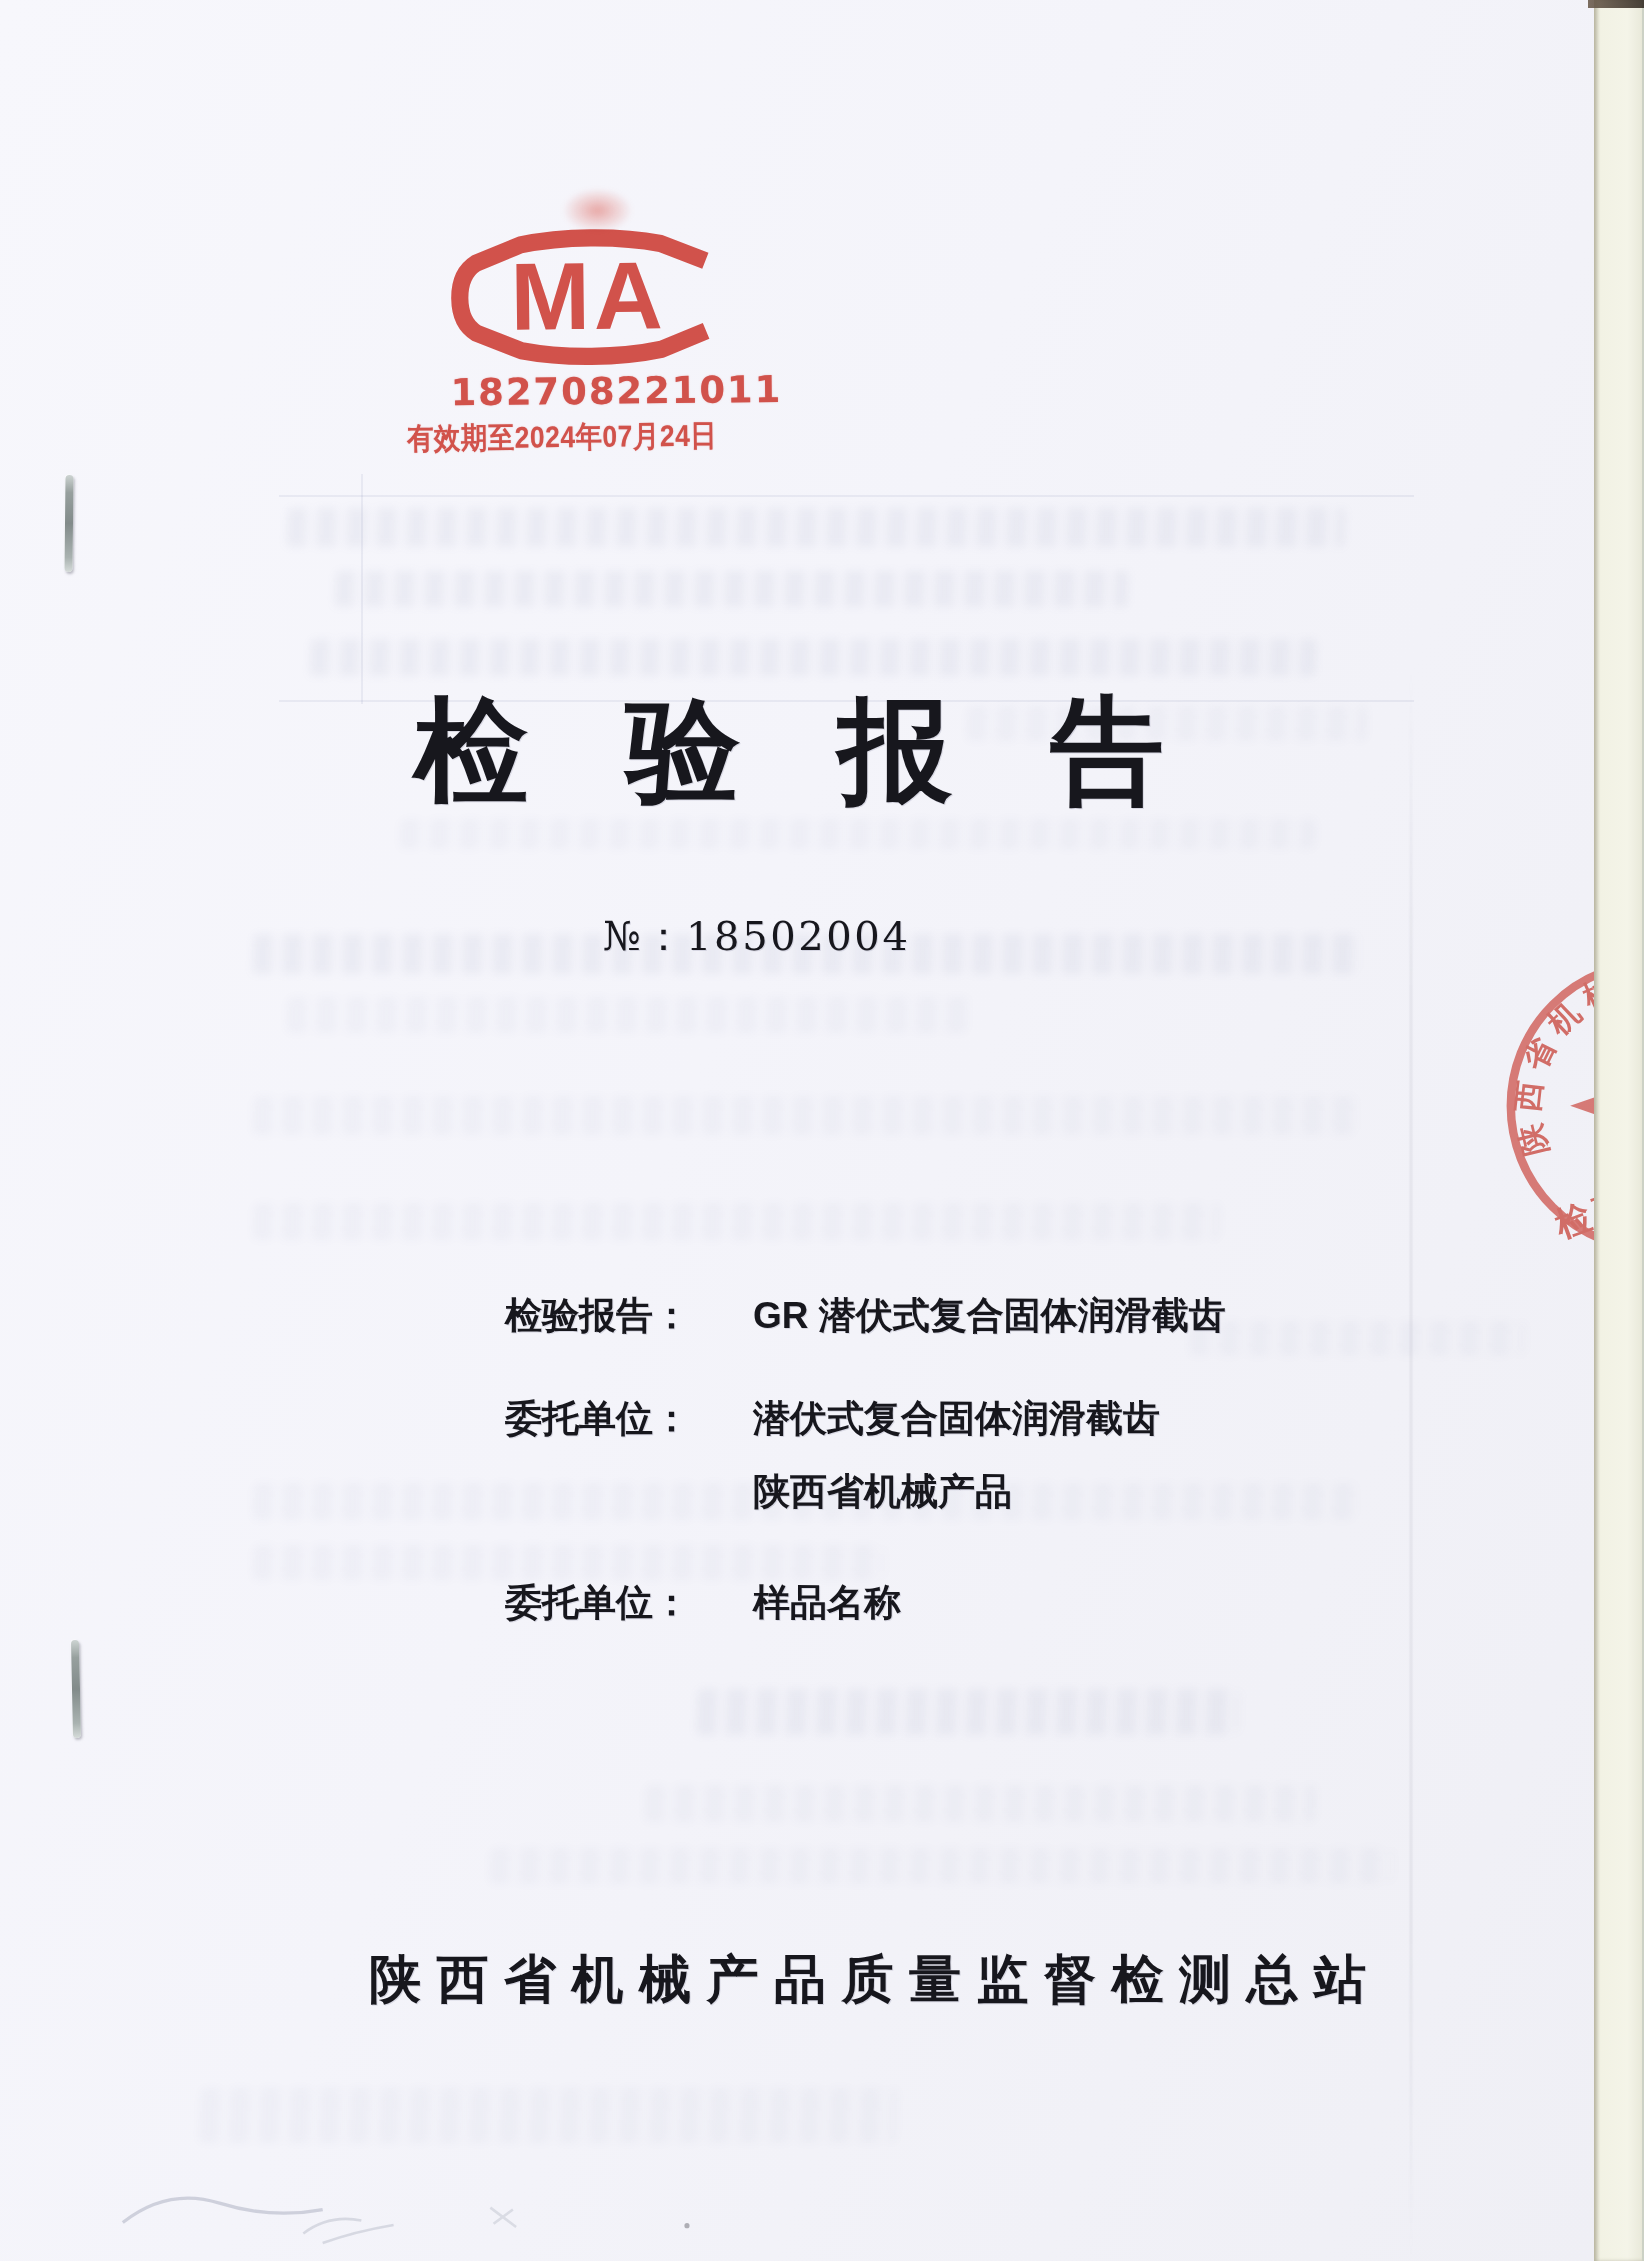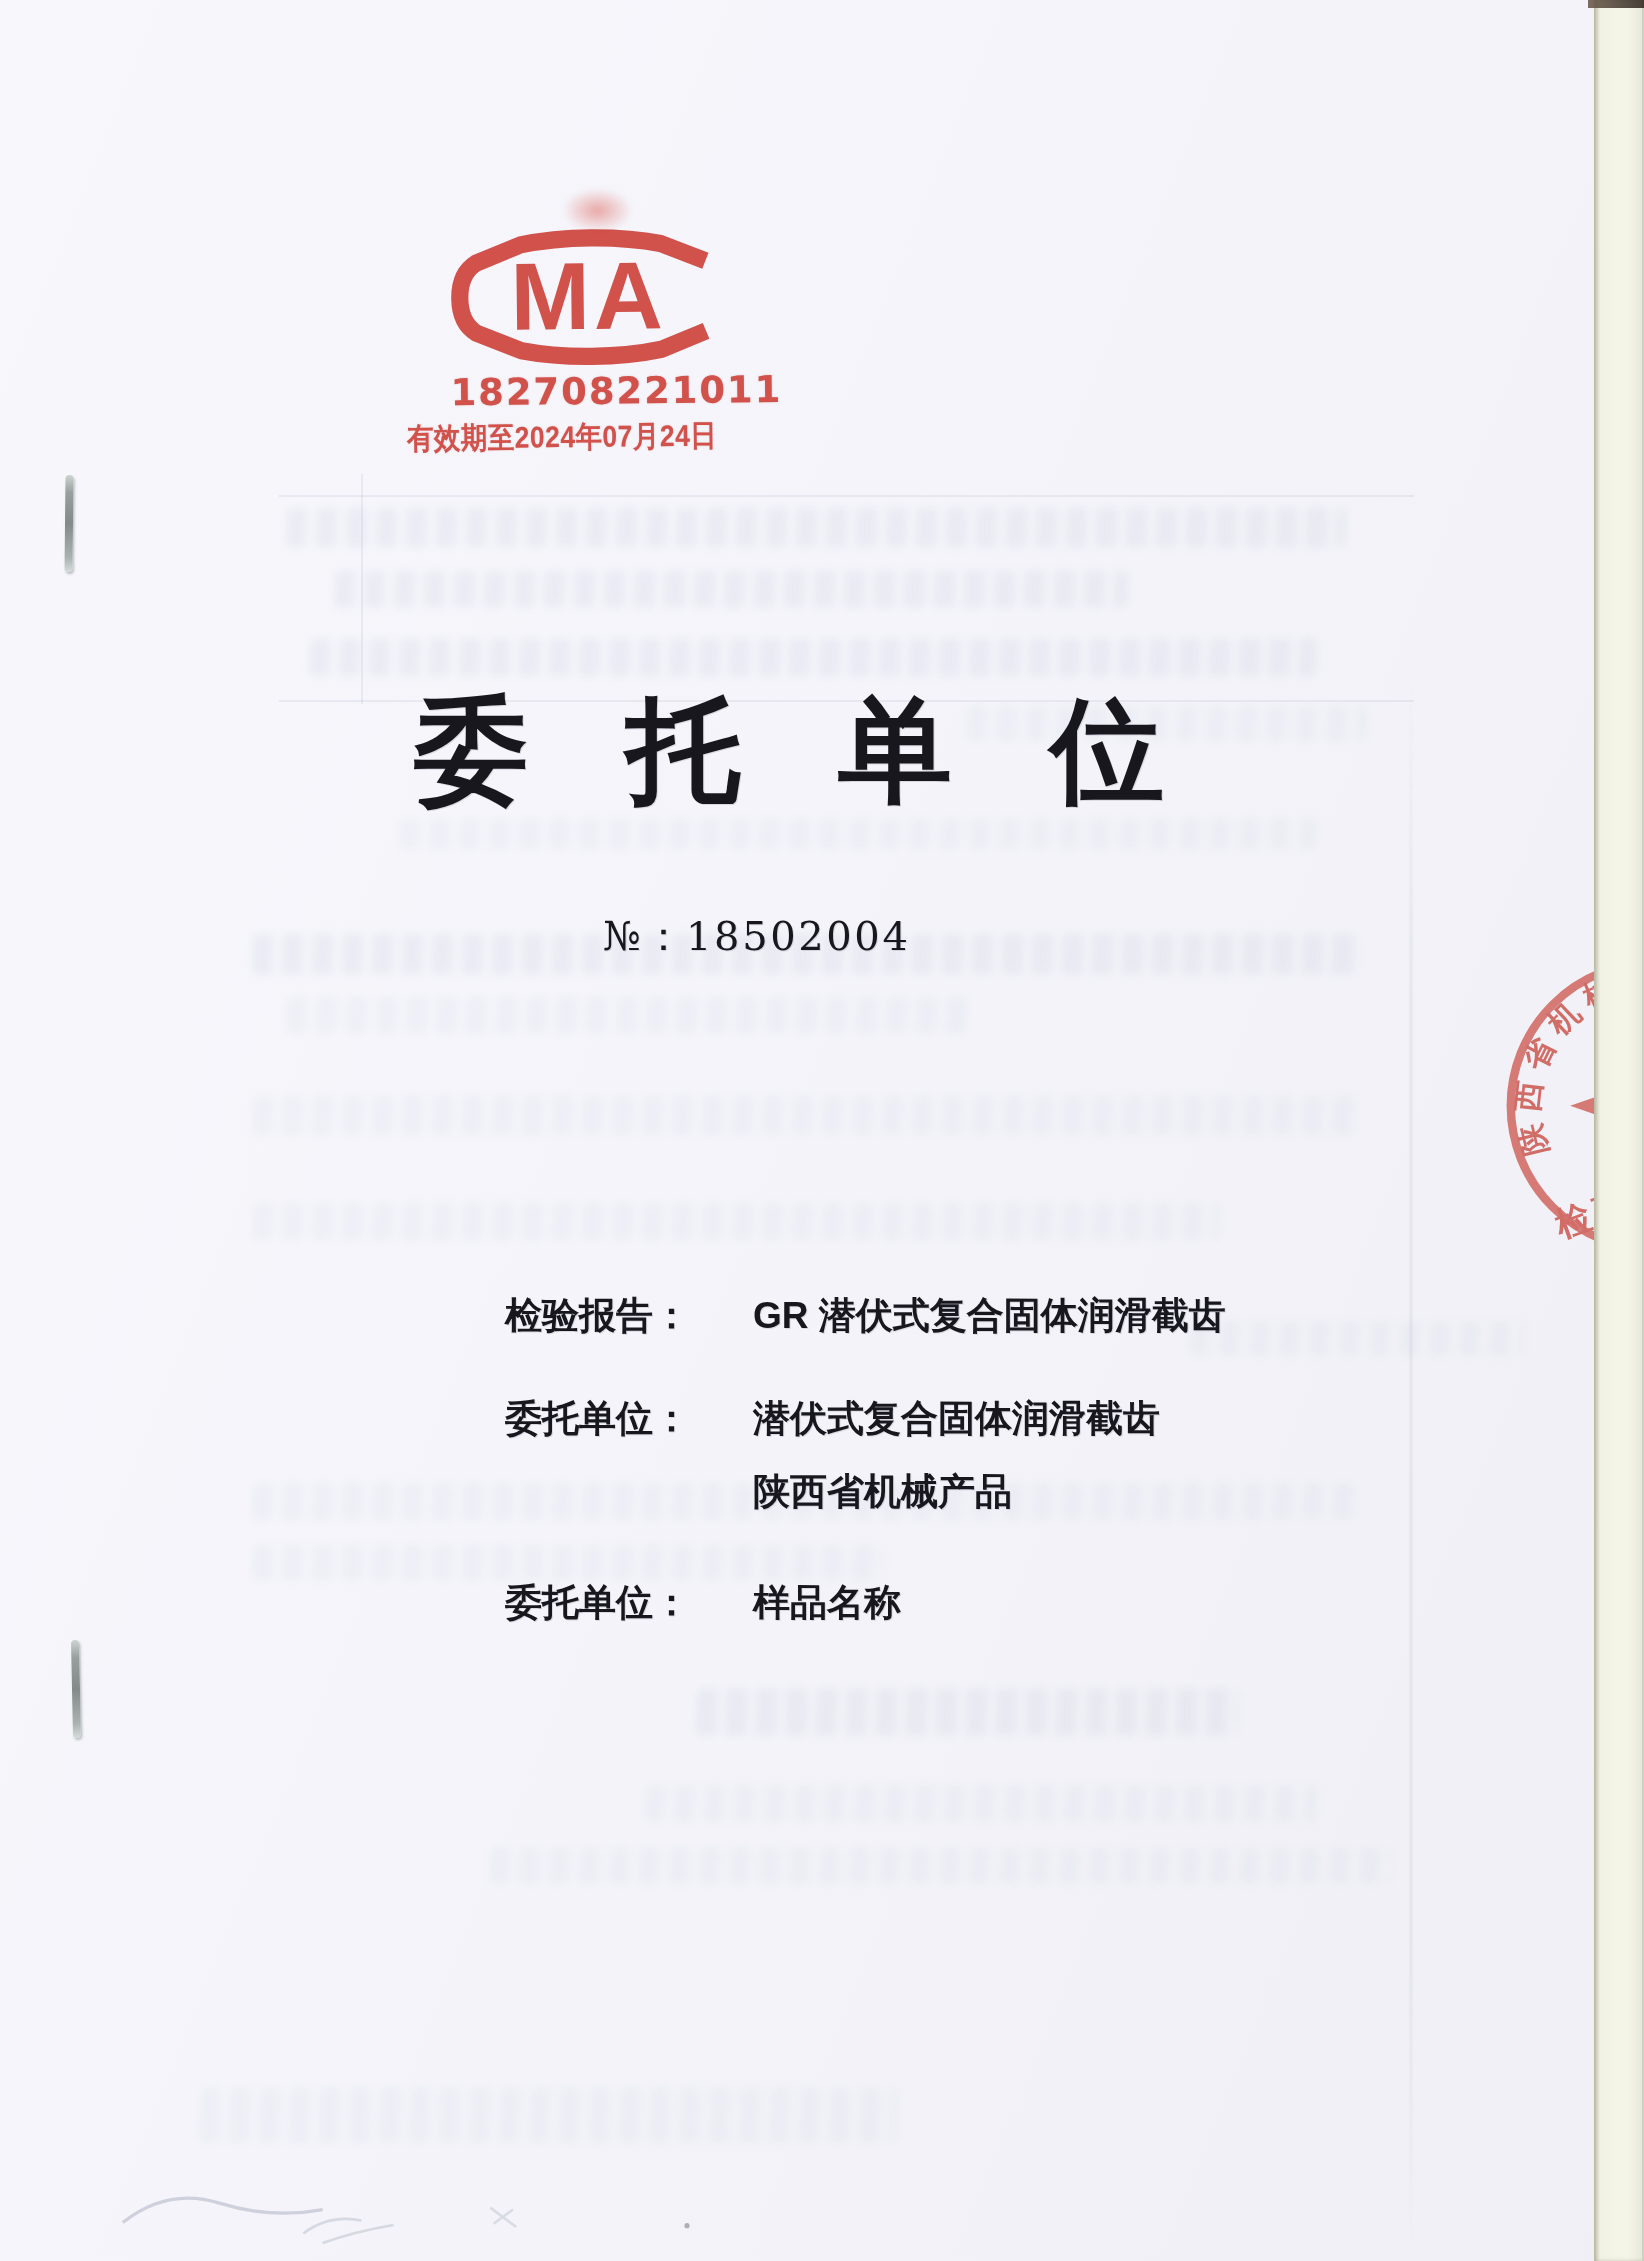--- a/index.html
+++ b/index.html
@@ -102,21 +102,21 @@
   <div class="smear"></div>
   <div class="cma">
     <svg class="logo" viewBox="0 0 440 215">
       <path d="M 400 52 L 330 24 Q 280 14 220 14 Q 160 14 110 24 L 40 52 Q 14 68 14 107 Q 14 146 40 162 L 110 190 Q 160 200 220 200 Q 280 200 330 190 L 400 162" fill="none" stroke="#d7463d" stroke-width="27" stroke-linecap="butt"></path>
       <text x="216" y="157" text-anchor="middle" font-size="150" font-weight="bold" font-family="Liberation Sans, DejaVu Sans, sans-serif" fill="#d7463d" letter-spacing="6">MA</text>
     </svg>
     <div class="num">182708221011</div>
     <div class="valid">有效期至2024年07月24日</div>
   </div>
 
-  <div class="ink title">委托单位</div>
+  <div class="ink title">检验报告</div>
 
   <div class="ink repno">№：18502004</div>
 
   <div class="ink frow" style="top:1291px;">
     <span class="flabel">检验报告：</span>
     <span class="fvalue">GR 潜伏式复合固体润滑截齿</span>
   </div>
 
   <div class="ink frow" style="top:1394px;">
     <span class="flabel">委托单位：</span>
@@ -124,20 +124,21 @@
   </div>
   <div class="ink frow" style="top:1467px;">
     <span class="fvalue">陕西省机械产品</span>
   </div>
 
   <div class="ink frow" style="top:1578px;">
     <span class="flabel">委托单位：</span>
     <span class="fvalue">样品名称</span>
   </div>
 
+  <div class="ink footer-org">陕西省机械产品质量监督检测总站</div>
 
   <svg class="pencil" width="619" height="110" viewBox="0 0 960 170">
     <path d="M 40 95 q 70 -55 150 -30 t 160 10" fill="none" stroke="#aeb2c2" stroke-width="5" opacity=".55"></path>
     <path d="M 320 112 q 40 -30 90 -20 m -60 35 q 50 -18 110 -28" fill="none" stroke="#b4b8c6" stroke-width="4" opacity=".45"></path>
     <path d="M 610 72 l 40 30 m -35 -5 l 30 -22" fill="none" stroke="#b4b8c6" stroke-width="4" opacity=".4"></path>
     <circle cx="915" cy="100" r="4" fill="#6a6a72" opacity=".5"></circle>
   </svg>
 
   <div class="staple s1"></div>
   <div class="staple s2"></div>

